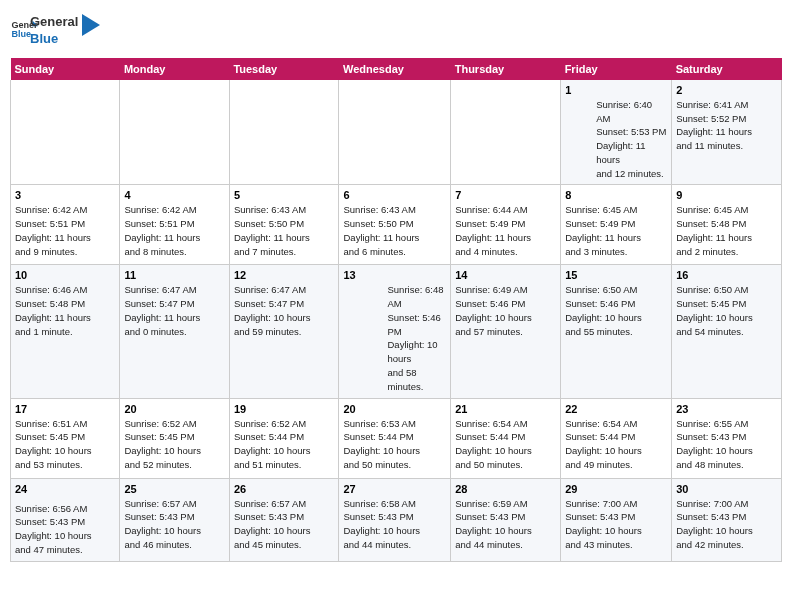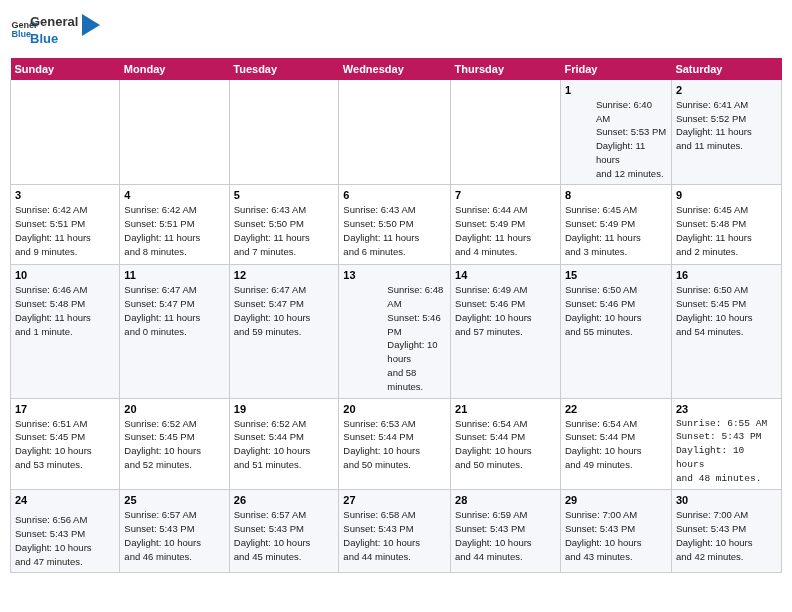--- a/index.html
+++ b/index.html
@@ -279,21 +279,21 @@
         </td>
         <td>
           <span class="day-number">22</span>
           <div class="day-info" style="white-space: pre-line;">Sunrise: 6:54 AM
 Sunset: 5:44 PM
 Daylight: 10 hours
 and 49 minutes.</div>
         </td>
         <td>
           <span class="day-number">23</span>
-          <div class="day-info" style="white-space: pre-line; font-family: Liberation Mono, monospace;">Sunrise: 6:55 AM
+          <div class="day-info" style="white-space: pre-line;">Sunrise: 6:55 AM
 Sunset: 5:43 PM
 Daylight: 10 hours
 and 48 minutes.</div>
         </td>
       </tr>
       <tr>
         <td>
           <span class="day-number">24</span>
           <div class="day-info" style="white-space: pre-line; margin-top: 7px;">Sunrise: 6:56 AM
 Sunset: 5:43 PM

